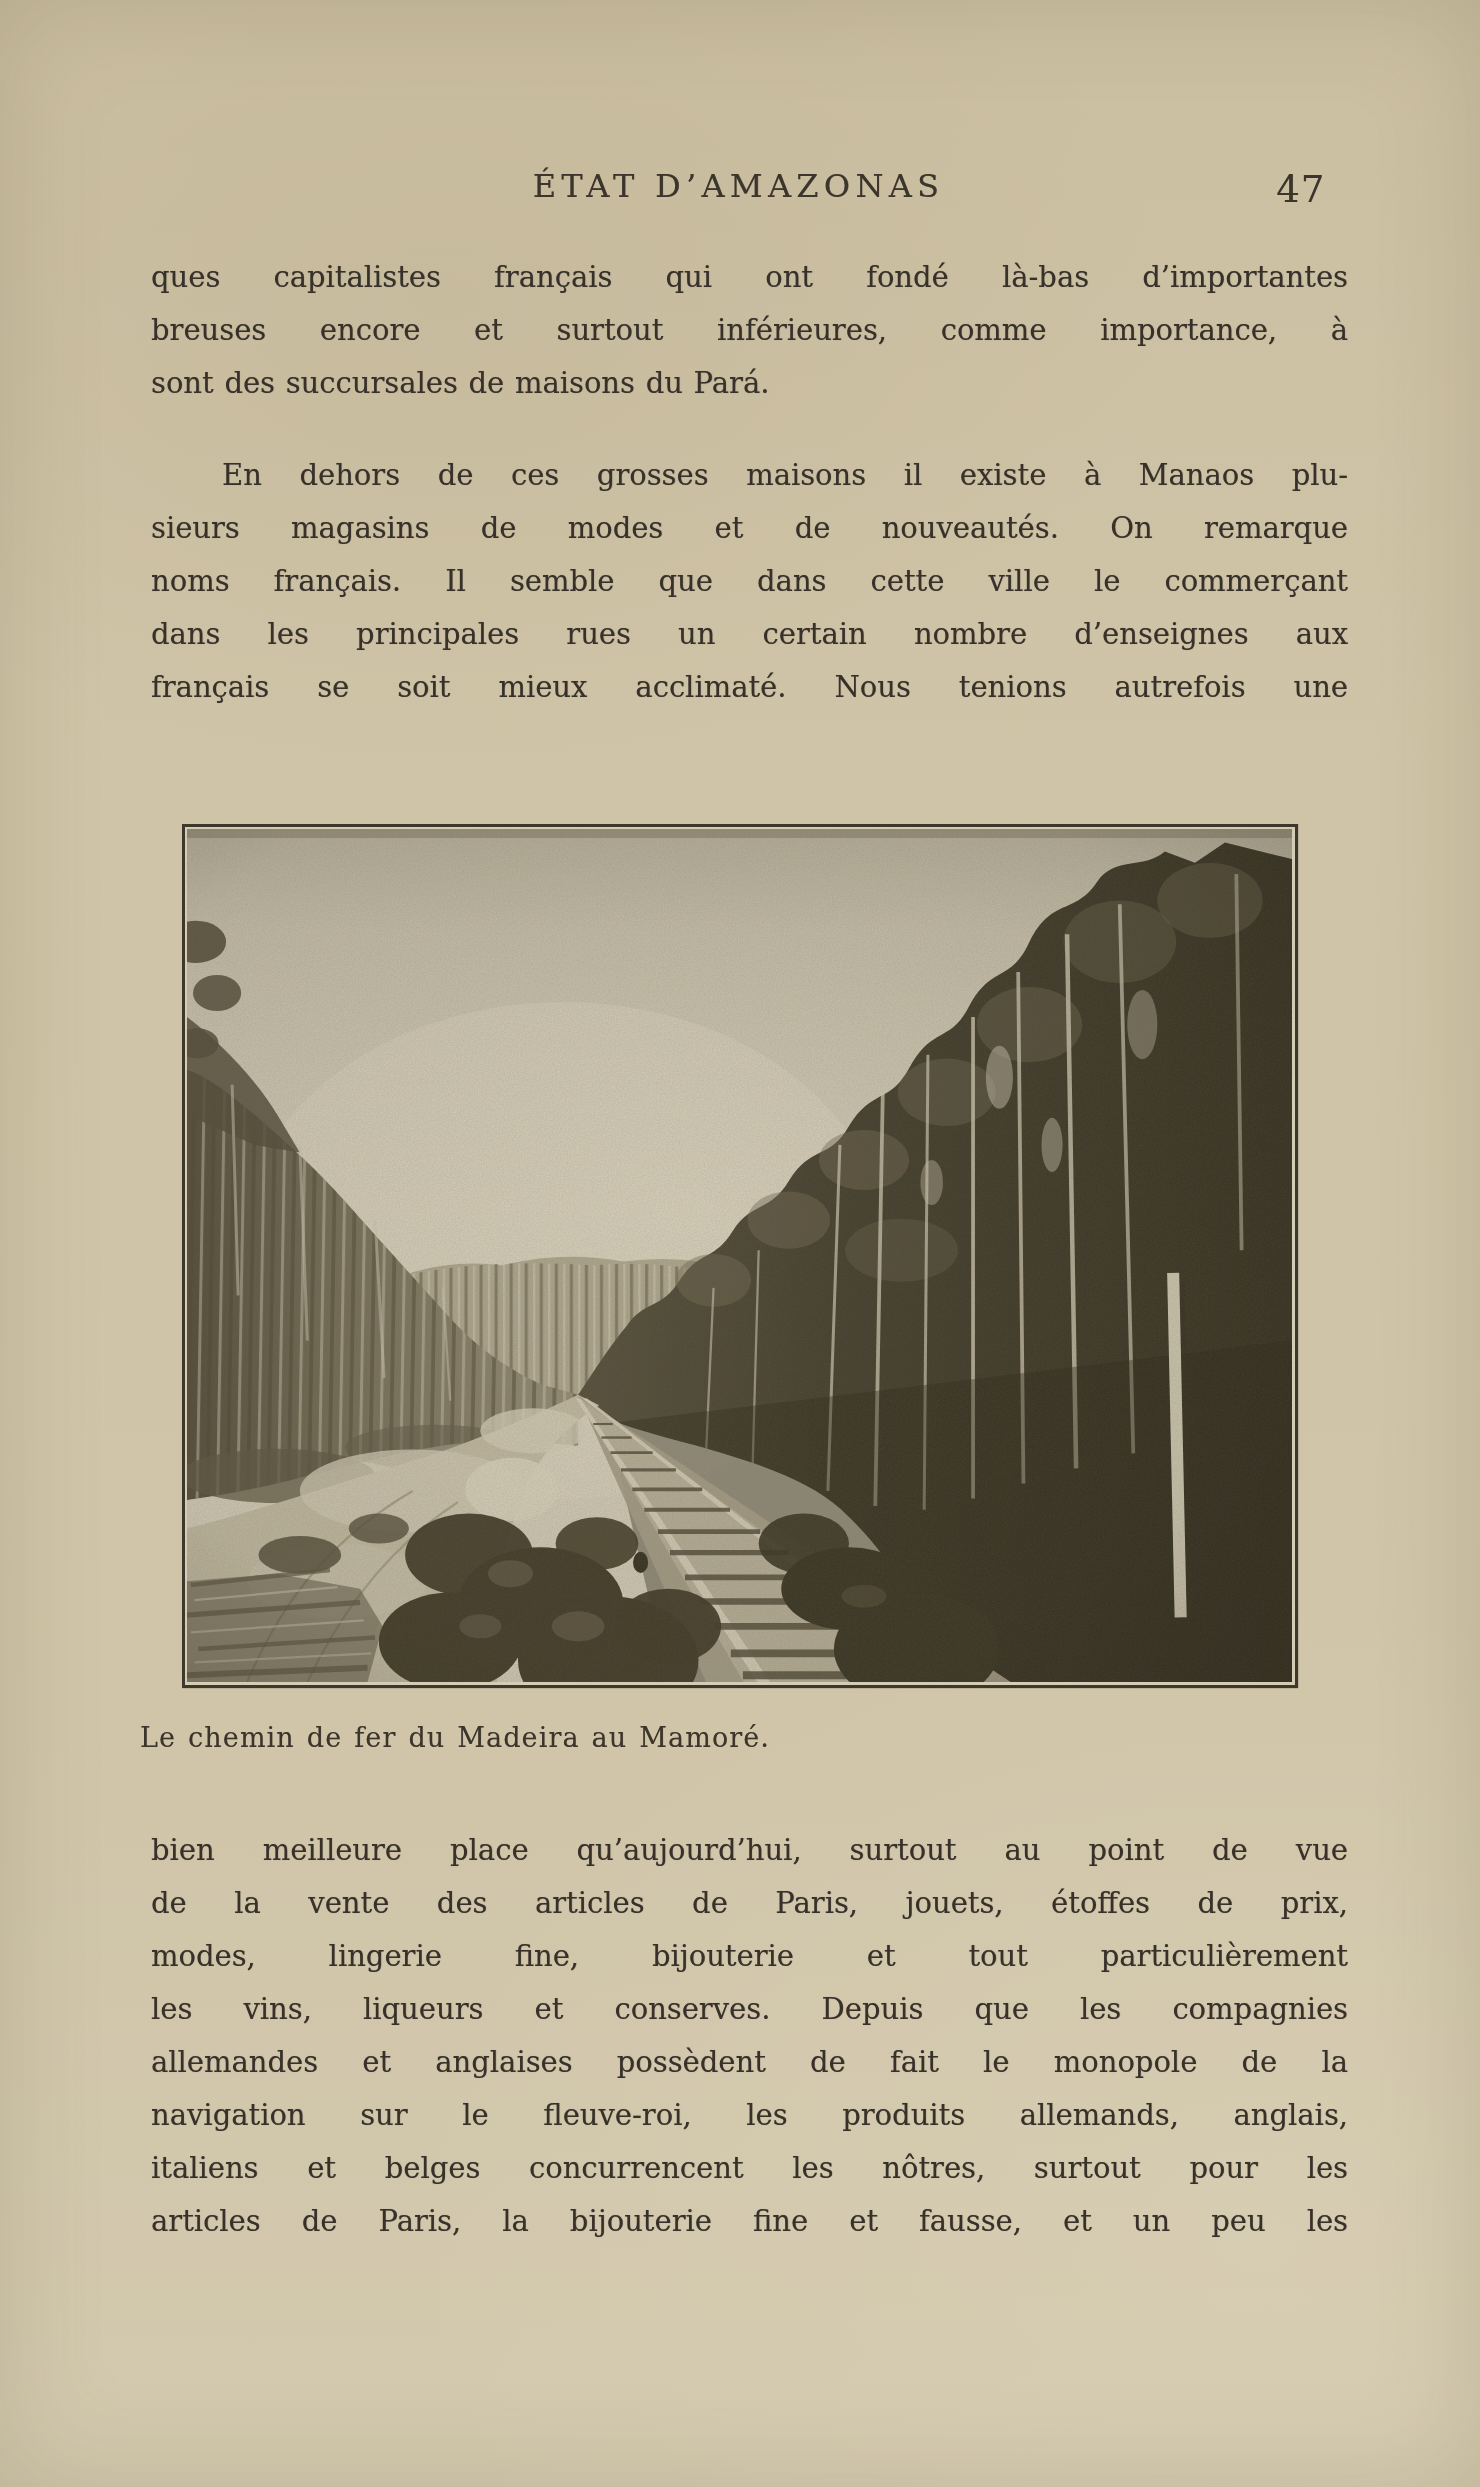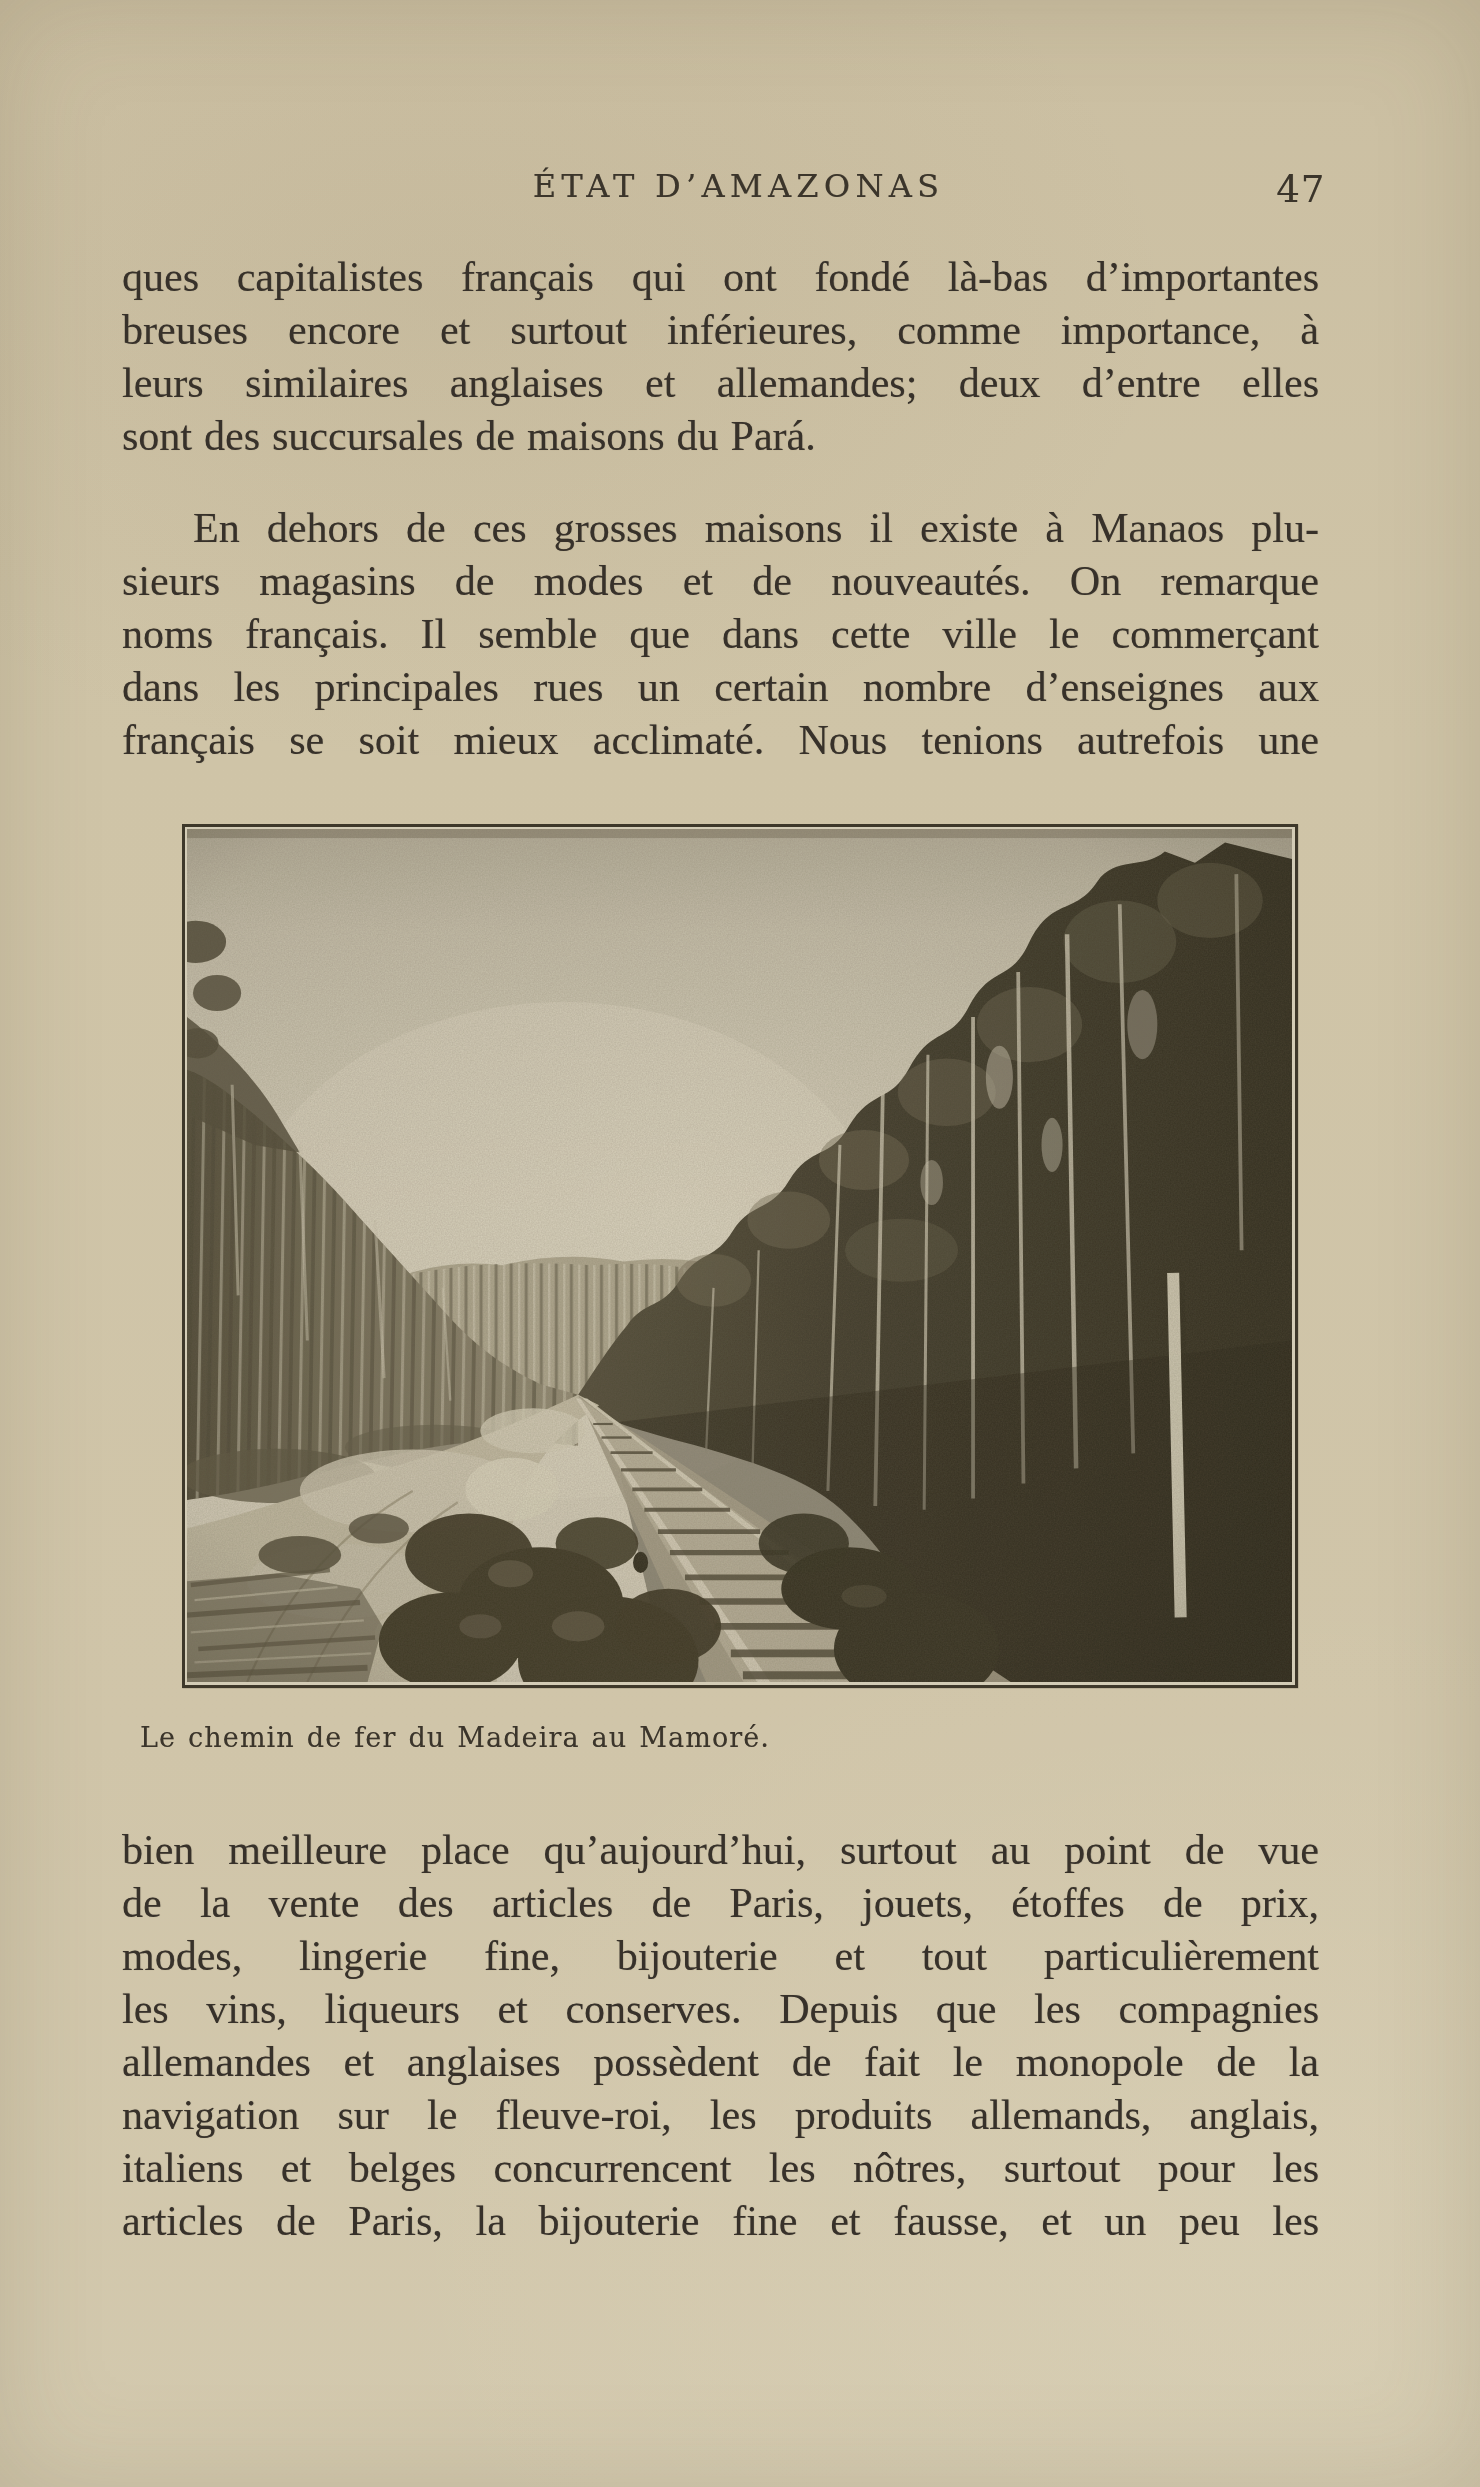--- a/index.html
+++ b/index.html
@@ -29,26 +29,25 @@
     color:#3b352b;
     text-shadow:0.3px 0.3px 0.6px rgba(59,53,43,0.45);
   }
   .page-number{
     position:absolute;right:12px;top:0.8px;
     font-size:37px;letter-spacing:0.8px;color:#3b352b;
     text-shadow:0.3px 0.3px 0.6px rgba(59,53,43,0.45);
   }
   
   .text-block{
-    position:absolute;left:122px;width:1197px;
-    font-size:42px;line-height:53px;
+    position:absolute;left:151px;width:1197px;
+    font-size:29px;line-height:53px;
     color:#37312a;
     text-shadow:0.3px 0.4px 0.7px rgba(55,49,40,0.42);
     word-spacing:1.5px;
-    font-family:Liberation Serif, serif;
   }
   .text-block.top{top:251px;}
   .text-block.bottom{top:1824px;line-height:53px;}
   .line{text-align:justify;text-align-last:justify;white-space:nowrap;}
   .line.nojust{text-align-last:left;white-space:normal;}
   .line.indent{text-indent:71px;margin-top:39px;}
   
   .photo-frame{
     position:absolute;left:182px;top:824px;width:1116px;height:864px;
     box-sizing:border-box;margin:0;
@@ -72,21 +71,20 @@
 <div class="page">
 
   <div class="running-head">
     <div class="running-title">ÉTAT D’AMAZONAS</div>
     <div class="page-number">47</div>
   </div>
 
   <div class="text-block top">
     <div class="line">ques capitalistes français qui ont fondé là-bas d’importantes</div>
     <div class="line">breuses encore et surtout inférieures, comme importance, à</div>
-    <div class="line">leurs similaires anglaises et allemandes; deux d’entre elles</div>
     <div class="line nojust">sont des succursales de maisons du Pará.</div>
     <div class="line indent">En dehors de ces grosses maisons il existe à Manaos plu-</div>
     <div class="line">sieurs magasins de modes et de nouveautés. On remarque</div>
     <div class="line">noms français. Il semble que dans cette ville le commerçant</div>
     <div class="line">dans les principales rues un certain nombre d’enseignes aux</div>
     <div class="line">français se soit mieux acclimaté. Nous tenions autrefois une</div>
   </div>
 
   <figure class="photo-frame">
     <svg width="1105" height="853" viewBox="0 0 1469 1134">

